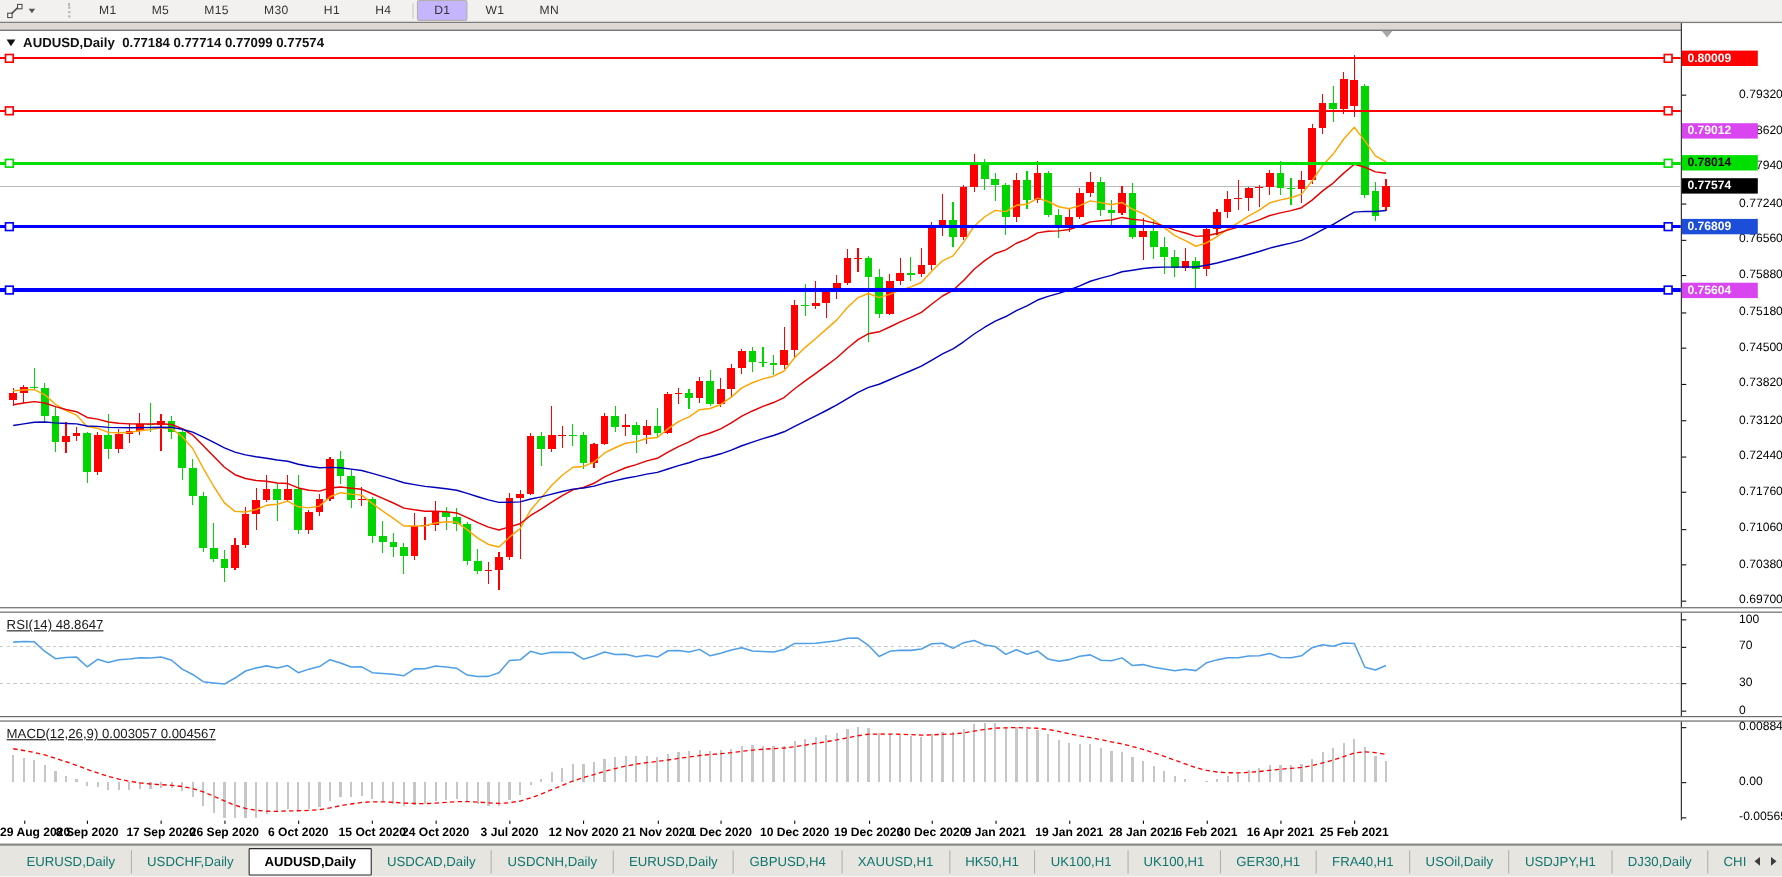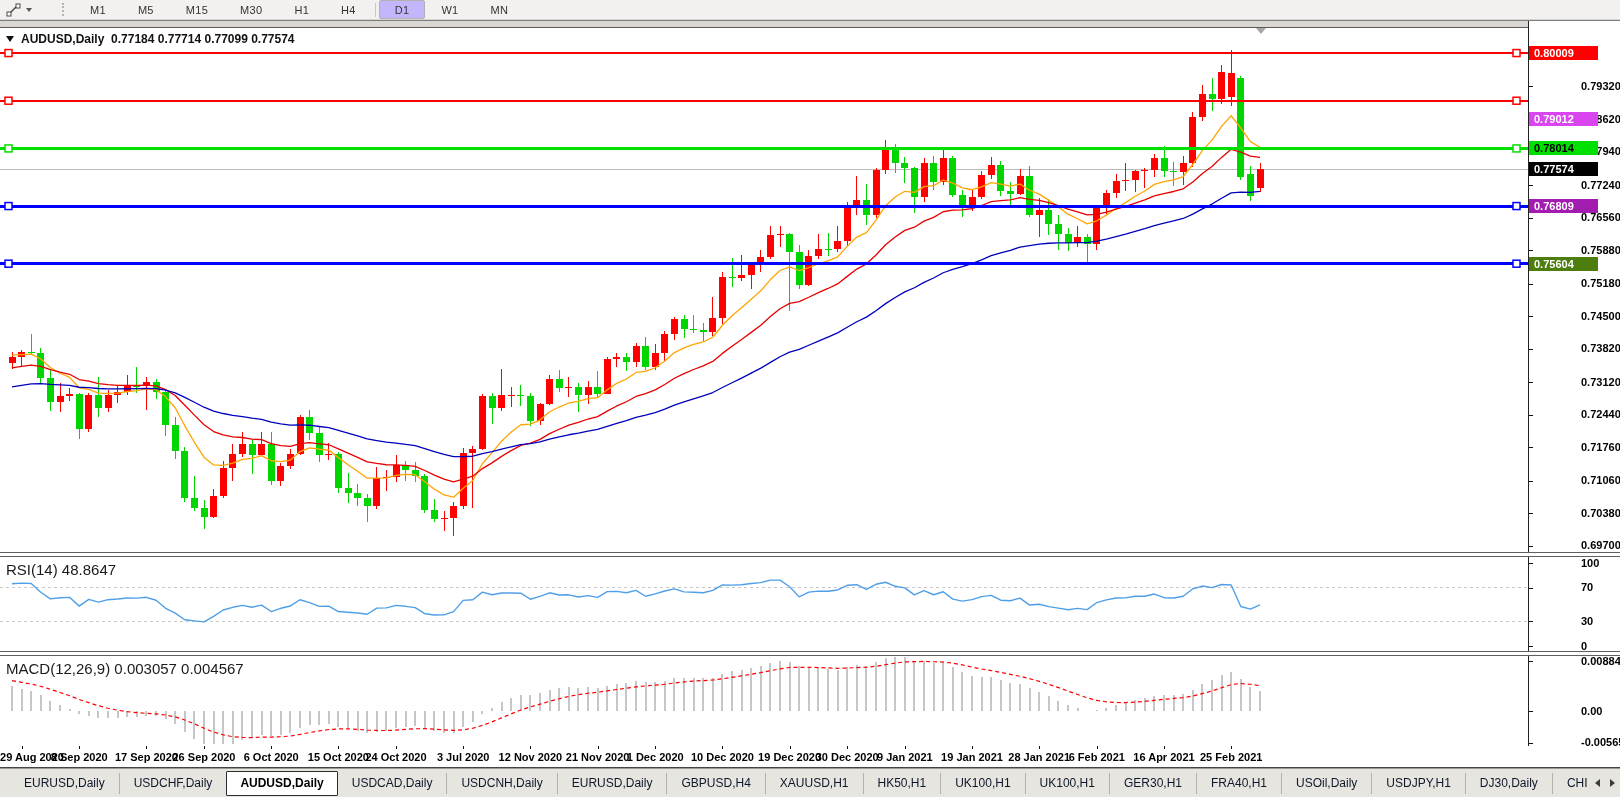--- a/index.html
+++ b/index.html
@@ -24,39 +24,39 @@
   .shift-marker{position:absolute;left:1256px;top:7px;width:0;height:0;
                 border-left:5px solid transparent;border-right:5px solid transparent;
                 border-top:6px solid #a9a7a3;}
   .axis-divider{position:absolute;left:1528px;top:0;width:1px;height:725px;background:#222;}
   .panel-splitter{position:absolute;left:0;width:1620px;height:3px;background:#fff;
                   border-top:1px solid #5f5f5f;border-bottom:1px solid #5f5f5f;}
   .price-header{position:absolute;left:6px;top:11px;font-size:12px;font-weight:bold;color:#111;
                 display:flex;align-items:center;white-space:pre;}
   .collapse-arrow{width:0;height:0;border-left:4.5px solid transparent;border-right:4.5px solid transparent;
                   border-top:6px solid #111;margin-right:7px;}
-  .ind-label{position:absolute;left:6px;font-size:15px;color:#1a1a1a;white-space:pre;}
+  .ind-label{position:absolute;left:6px;font-size:12px;color:#1a1a1a;white-space:pre;text-decoration:underline;}
   svg.panel{position:absolute;left:0;}
   
   .axis-col{position:absolute;left:1529px;width:91px;}
   .axis-tickmark{position:absolute;left:0;width:4px;height:1px;background:#111;}
-  .axis-label{position:absolute;left:7px;font-size:11px;font-weight:bold;color:#000;white-space:nowrap;padding-left:45px;}
+  .axis-label{position:absolute;left:7px;font-size:11px;font-weight:normal;color:#000;white-space:nowrap;padding-left:45px;}
   .badge{position:absolute;left:0;width:64px;height:14px;line-height:14px;font-size:11px;
          font-weight:bold;padding-left:5px;white-space:nowrap;}
   
   .date-strip{position:absolute;left:0;top:725px;width:1620px;height:22px;background:#fff;
               border-bottom:1px solid #444;box-sizing:border-box;}
   .date-tick{position:absolute;top:0;width:1px;height:3px;background:#111;}
   .date-label{position:absolute;top:5px;transform:translateX(-50%);font-size:11px;font-weight:bold;
               color:#000;white-space:nowrap;}
   
   .tabbar{position:absolute;left:0;top:768px;width:1620px;height:29px;background:#e7e5e0;
           border-top:1px solid #9b9995;box-sizing:border-box;display:flex;align-items:flex-start;}
   .tabs{display:flex;overflow:hidden;width:1580px;padding-left:10px;height:28px;align-items:center;}
-  .tab{display:flex;align-items:center;height:21px;padding:0 14px;font-size:12px;color:#0f172a;
+  .tab{display:flex;align-items:center;height:21px;padding:0 14px;font-size:12px;color:#0f766e;
        white-space:nowrap;cursor:default;}
   .tab + .tab{border-left:1px solid #b3b1ad;}
   .tab.active{background:#fff;border:1px solid #2d2d2d;font-weight:bold;color:#000;height:23px;
               padding:0 13px;border-radius:1px;}
   .tab.active + .tab{border-left:none;}
   .tab-arrows{display:flex;align-items:center;height:28px;margin-left:2px;}
   .arrowbtn{width:15px;height:16px;display:flex;align-items:center;justify-content:center;}
   .tri-left{width:0;height:0;border-top:4px solid transparent;border-bottom:4px solid transparent;
             border-right:5px solid #3c3c3c;}
   .tri-right{width:0;height:0;border-top:4px solid transparent;border-bottom:4px solid transparent;
@@ -562,22 +562,22 @@
         <div class="axis-label" style="top:419.98px">0.71760</div>
         <div class="axis-tickmark" style="top:459.95px"></div>
         <div class="axis-label" style="top:453.45px">0.71060</div>
         <div class="axis-tickmark" style="top:492.46px"></div>
         <div class="axis-label" style="top:485.96px">0.70380</div>
         <div class="axis-tickmark" style="top:524.98px"></div>
         <div class="axis-label" style="top:518.48px">0.69700</div>
         <div class="badge" style="top:25.05px;background:#ff0000;color:#ffffff">0.80009</div>
         <div class="badge" style="top:91px;background:#d946ef;color:#ffffff">0.79012</div>
         <div class="badge" style="top:120.44px;background:#00e000;color:#000000">0.78014</div>
-        <div class="badge" style="top:178.06px;background:#a21caf;color:#ffffff">0.76809</div>
-        <div class="badge" style="top:235.68px;background:#4d7c0f;color:#ffffff">0.75604</div>
+        <div class="badge" style="top:178.06px;background:#1d4ed8;color:#ffffff">0.76809</div>
+        <div class="badge" style="top:235.68px;background:#d946ef;color:#ffffff">0.75604</div>
         <div class="badge" style="top:141.48px;background:#000000;color:#fff">0.77574</div>
         <div class="axis-tickmark" style="top:542.00px"></div>
         <div class="axis-label" style="top:535.50px">100</div>
         <div class="axis-tickmark" style="top:566.90px"></div>
         <div class="axis-label" style="top:560.40px">70</div>
         <div class="axis-tickmark" style="top:600.10px"></div>
         <div class="axis-label" style="top:593.60px">30</div>
         <div class="axis-tickmark" style="top:625.00px"></div>
         <div class="axis-label" style="top:618.50px">0</div>
         <div class="axis-tickmark" style="top:640.00px"></div>

